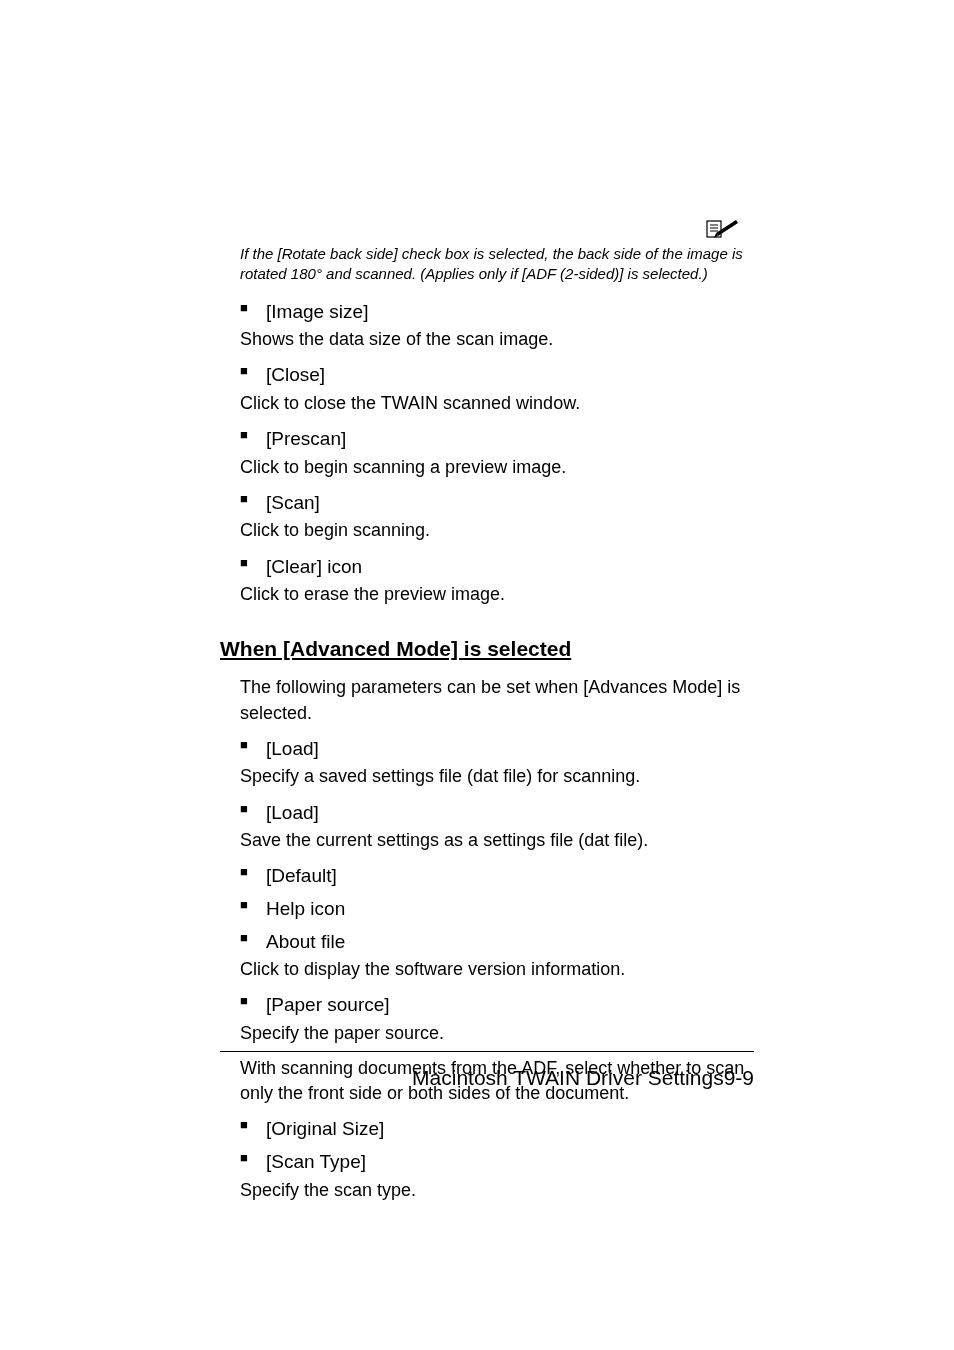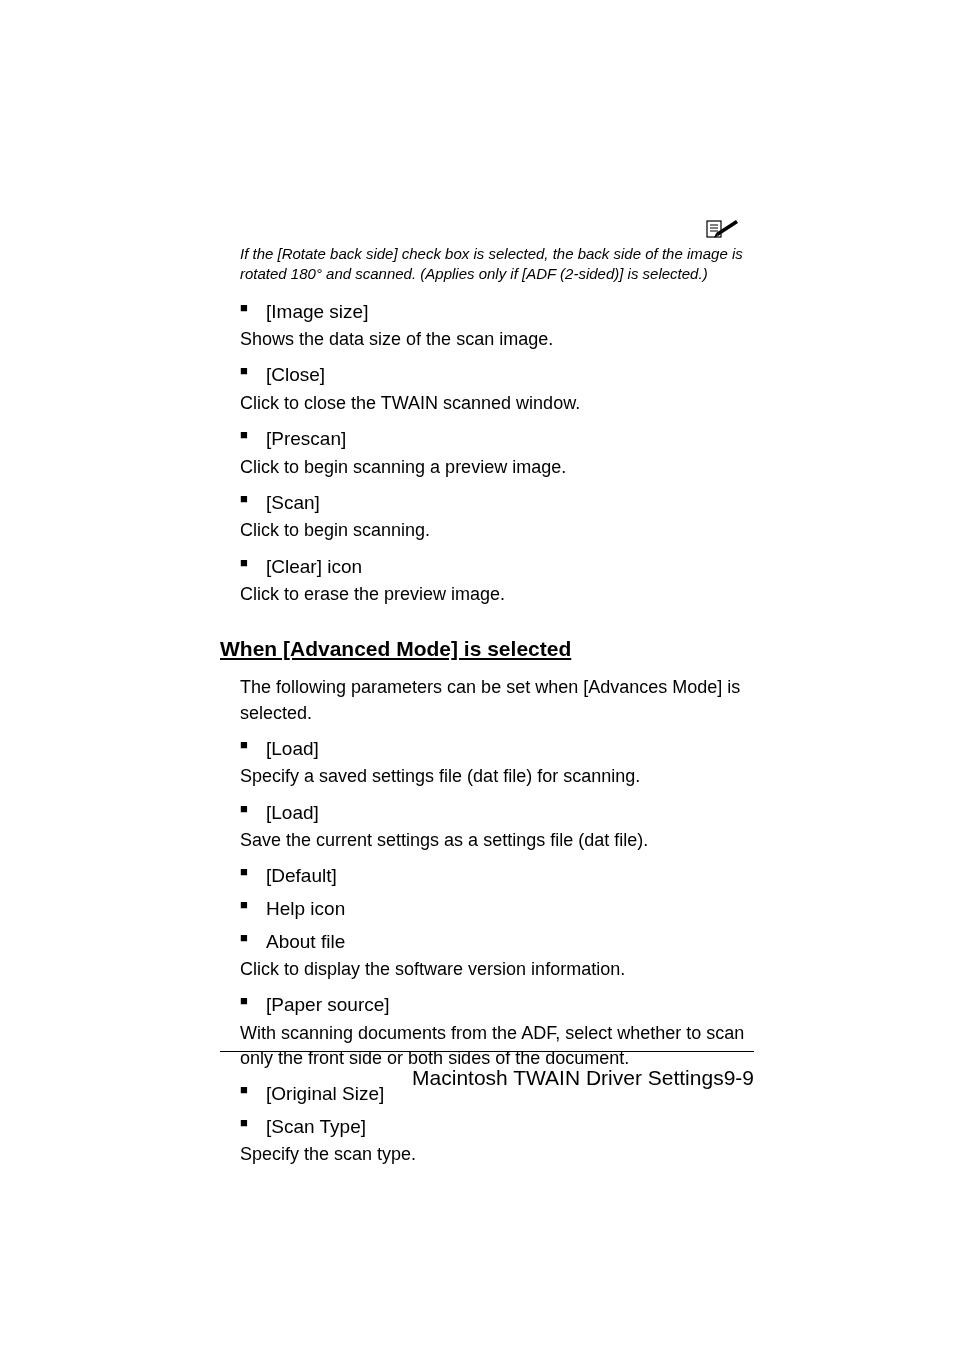--- a/index.html
+++ b/index.html
@@ -156,20 +156,21 @@
   <div class="bullet-row">
     <span class="bullet">■</span>
     <span class="bullet-label">About file</span>
   </div>
   <div class="desc">Click to display the software version information.</div>
 
   <div class="bullet-row">
     <span class="bullet">■</span>
     <span class="bullet-label">[Paper source]</span>
   </div>
+  <div class="desc">Specify the paper source.</div>
   <div class="desc">With scanning documents from the ADF, select whether to scan only the front side or both sides of the document.</div>
 
   <div class="bullet-row">
     <span class="bullet">■</span>
     <span class="bullet-label">[Original Size]</span>
   </div>
 
   <div class="bullet-row">
     <span class="bullet">■</span>
     <span class="bullet-label">[Scan Type]</span>

